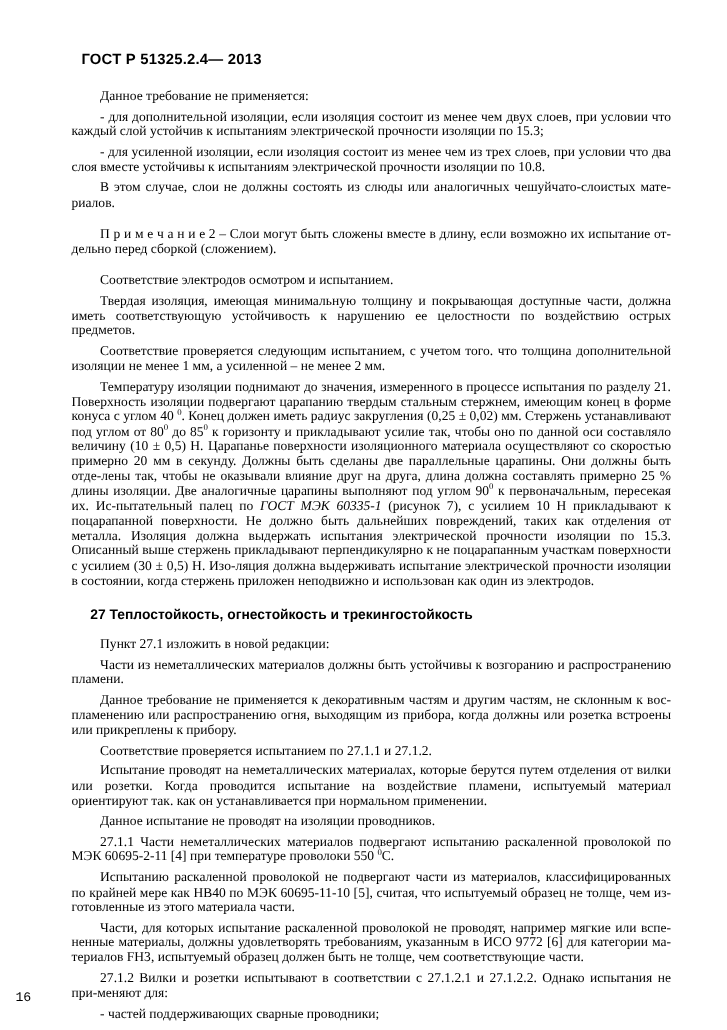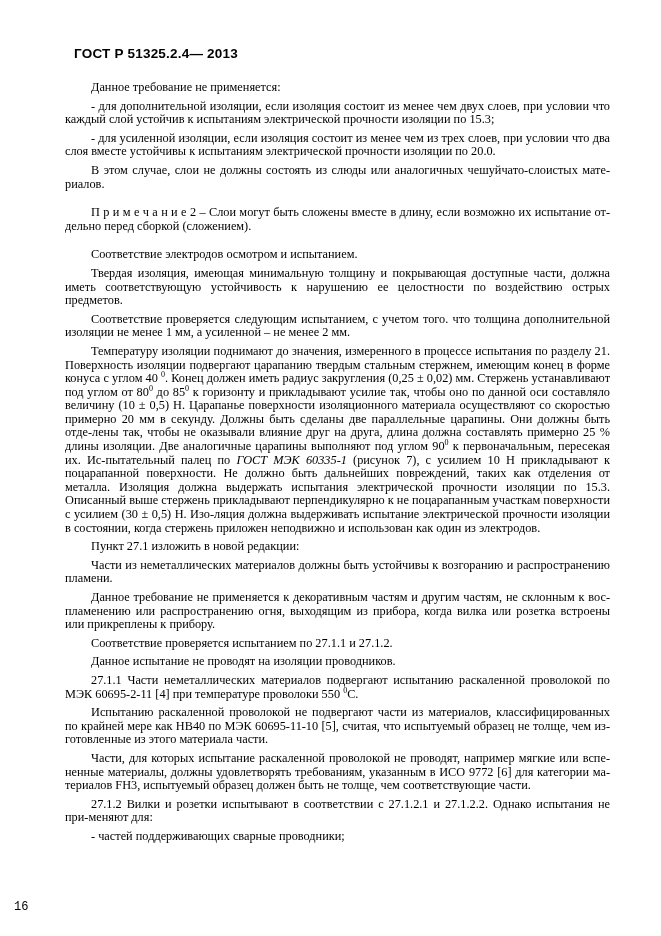--- a/index.html
+++ b/index.html
@@ -63,37 +63,39 @@
 </head>
 <body>
 
 <div class="page">
 
   <div class="doc-header">ГОСТ Р 51325.2.4— 2013</div>
 
   <div>
     <p>Данное требование не применяется:</p>
     <p>- для дополнительной изоляции, если изоляция состоит из менее чем двух слоев, при условии что каждый слой устойчив к испытаниям электрической прочности изоляции по 15.3;</p>
-    <p>- для усиленной изоляции, если изоляция состоит из менее чем из трех слоев, при условии что два слоя вместе устойчивы к испытаниям электрической прочности изоляции по 20.0.</p>
+    <p>- для усиленной изоляции, если изоляция состоит из менее чем из трех слоев, при условии что два слоя вместе устойчивы к испытаниям электрической прочности изоляции по 10.8.</p>
     <p>В этом случае, слои не должны состоять из слюды или аналогичных чешуйчато-слоистых мате-риалов.</p>
     <div class="gap"></div>
     <p>П р и м е ч а н и е 2 – Слои могут быть сложены вместе в длину, если возможно их испытание от-дельно перед сборкой (сложением).</p>
     <div class="gap"></div>
     <p>Соответствие электродов осмотром и испытанием.</p>
     <p>Твердая изоляция, имеющая минимальную толщину и покрывающая доступные части, должна иметь соответствующую устойчивость к нарушению ее целостности по воздействию острых предметов.</p>
     <p>Соответствие проверяется следующим испытанием, с учетом того. что толщина дополнительной изоляции не менее 1 мм, а усиленной – не менее 2 мм.</p>
     <p>Температуру изоляции поднимают до значения, измеренного в процессе испытания по разделу 21. Поверхность изоляции подвергают царапанию твердым стальным стержнем, имеющим конец в форме конуса с углом 40 <sup>0</sup>. Конец должен иметь радиус закругления (0,25 ± 0,02) мм. Стержень устанавливают под углом от 80<sup>0</sup> до 85<sup>0</sup> к горизонту и прикладывают усилие так, чтобы оно по данной оси составляло величину (10 ± 0,5) Н. Царапанье поверхности изоляционного материала осуществляют со скоростью примерно 20 мм в секунду. Должны быть сделаны две параллельные царапины. Они должны быть отде-лены так, чтобы не оказывали влияние друг на друга, длина должна составлять примерно 25 % длины изоляции. Две аналогичные царапины выполняют под углом 90<sup>0</sup> к первоначальным, пересекая их. Ис-пытательный палец по <i>ГОСТ МЭК 60335-1</i> (рисунок 7), с усилием 10 Н прикладывают к поцарапанной поверхности. Не должно быть дальнейших повреждений, таких как отделения от металла. Изоляция должна выдержать испытания электрической прочности изоляции по 15.3. Описанный выше стержень прикладывают перпендикулярно к не поцарапанным участкам поверхности с усилием (30 ± 0,5) Н. Изо-ляция должна выдерживать испытание электрической прочности изоляции в состоянии, когда стержень приложен неподвижно и использован как один из электродов.</p>
   </div>
 
+  <p class="sec-title">27 Теплостойкость, огнестойкость и трекингостойкость</p>
 
   <div>
     <p>Пункт 27.1 изложить в новой редакции:</p>
     <p>Части из неметаллических материалов должны быть устойчивы к возгоранию и распространению пламени.</p>
-    <p>Данное требование не применяется к декоративным частям и другим частям, не склонным к вос-пламенению или распространению огня, выходящим из прибора, когда вилка или розетка встроены или прикреплены к прибору.</p>
+    <p>Данное требование не применяется к декоративным частям и другим частям, не склонным к вос-пламенению или распространению огня, выходящим из прибора, когда должны или розетка встроены или прикреплены к прибору.</p>
     <p>Соответствие проверяется испытанием по 27.1.1 и 27.1.2.</p>
+    <p>Испытание проводят на неметаллических материалах, которые берутся путем отделения от вилки или розетки. Когда проводится испытание на воздействие пламени, испытуемый материал ориентируют так. как он устанавливается при нормальном применении.</p>
     <p>Данное испытание не проводят на изоляции проводников.</p>
     <p>27.1.1 Части неметаллических материалов подвергают испытанию раскаленной проволокой по МЭК 60695-2-11 [4] при температуре проволоки 550 <sup>0</sup>С.</p>
     <p>Испытанию раскаленной проволокой не подвергают части из материалов, классифицированных по крайней мере как НВ40 по МЭК 60695-11-10 [5], считая, что испытуемый образец не толще, чем из-готовленные из этого материала части.</p>
     <p>Части, для которых испытание раскаленной проволокой не проводят, например мягкие или вспе-ненные материалы, должны удовлетворять требованиям, указанным в ИСО 9772 [6] для категории ма-териалов FH3, испытуемый образец должен быть не толще, чем соответствующие части.</p>
     <p>27.1.2 Вилки и розетки испытывают в соответствии с 27.1.2.1 и 27.1.2.2. Однако испытания не при-меняют для:</p>
     <p>- частей поддерживающих сварные проводники;</p>
   </div>
 
   <div class="pagenum">16</div>
 </div>

